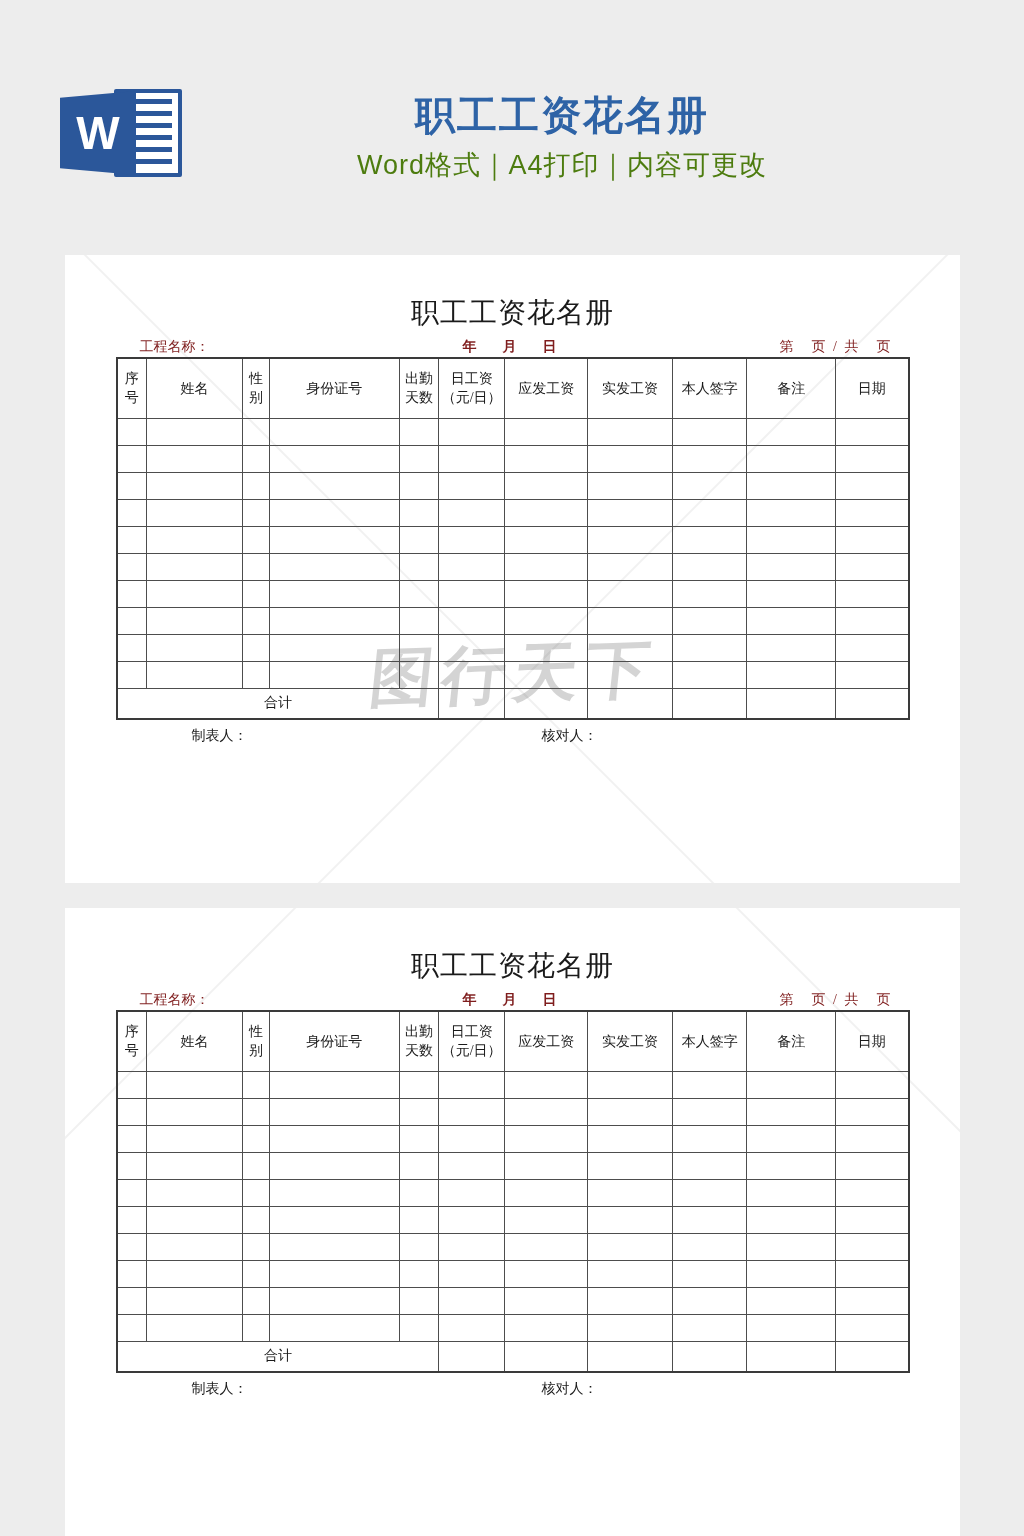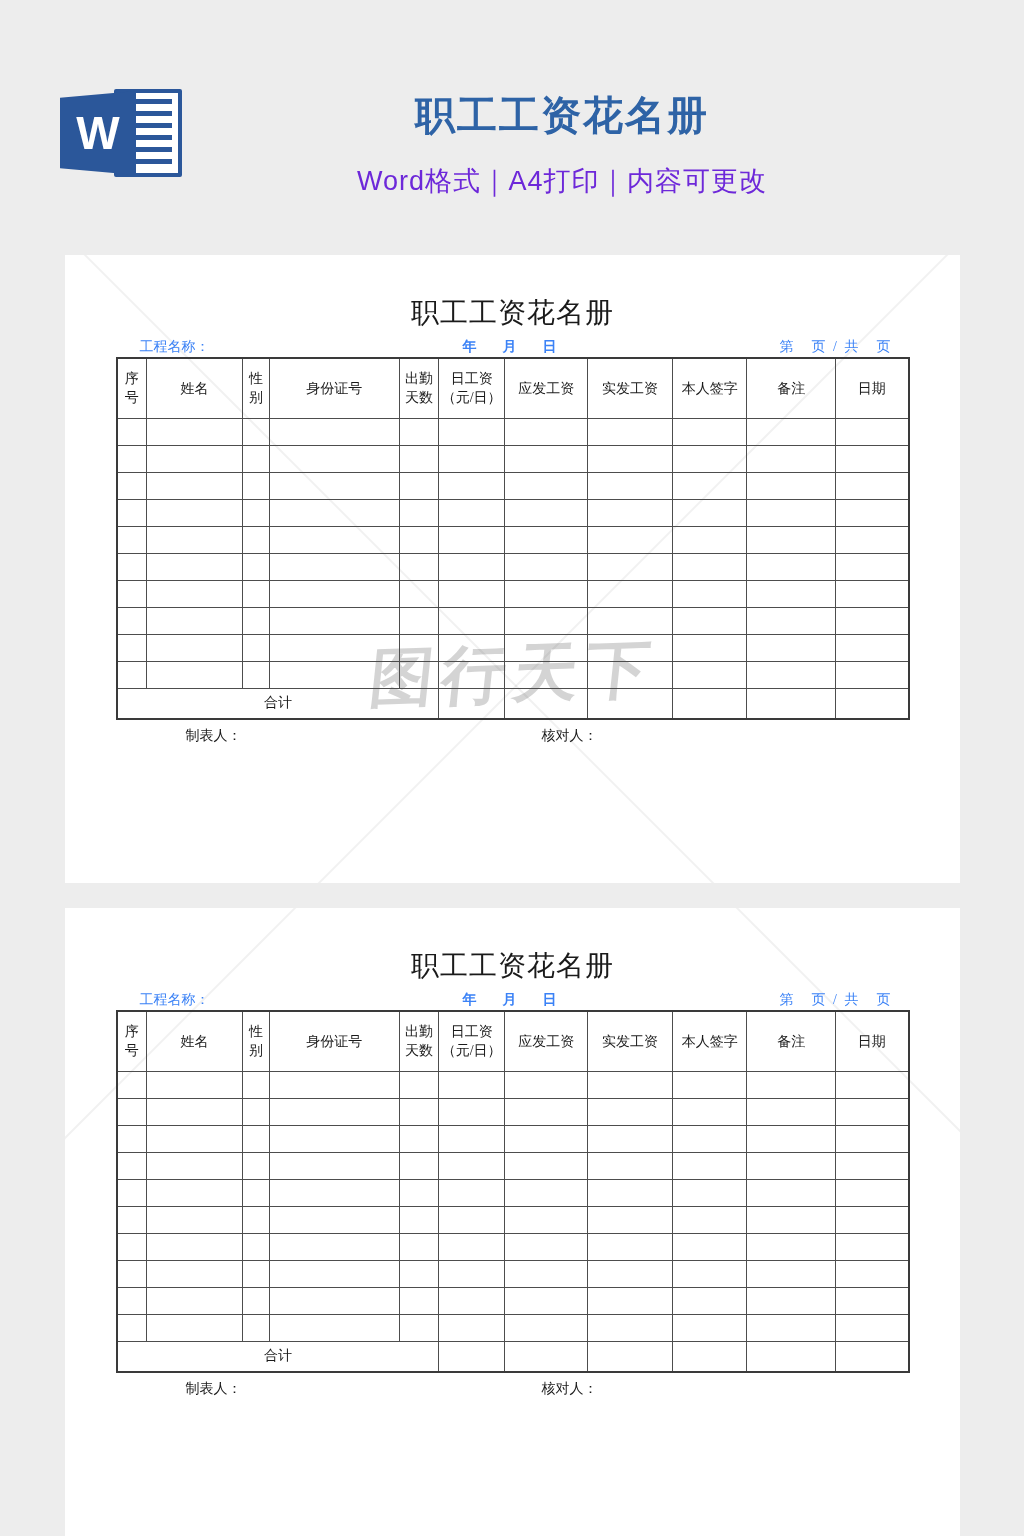--- a/index.html
+++ b/index.html
@@ -42,21 +42,21 @@
   }
   .header-text{
     position:absolute;left:180px;right:80px;top:92px;text-align:center;
     font-family:"Liberation Sans","DejaVu Sans",sans-serif;
   }
   .header-title{
     color:var(--accent-blue);font-size:40px;font-weight:bold;
     letter-spacing:2px;line-height:46px;
   }
   .header-subtitle{
-    margin-top:26px;color:#6d28d9;font-size:27px;font-weight:500;
+    margin-top:10px;color:#4d7c0f;font-size:27px;font-weight:500;
     letter-spacing:1px;line-height:34px;
   }
 
   
   .page-card{
     position:absolute;left:65px;width:895px;height:628px;
     background:#ffffff;overflow:hidden;
   }
   .page-card.p1{top:255px;}
   .page-card.p2{top:908px;}
@@ -72,21 +72,21 @@
     color:rgba(60,60,60,0.22);white-space:nowrap;
   }
 
   .doc-content{position:relative;z-index:1;}
   .doc-title{
     margin-top:38px;text-align:center;font-size:28px;font-weight:500;
     letter-spacing:1px;line-height:40px;color:#1a1a1a;
   }
   .meta-row{
     width:794px;margin:4px auto 0;position:relative;height:20px;
-    font-size:14px;line-height:20px;color:#3b82f6;
+    font-size:14px;line-height:20px;color:#7f1d1d;
   }
   .meta-project{position:absolute;left:24px;}
   .meta-date{position:absolute;left:50%;transform:translateX(-50%);letter-spacing:6px;font-weight:bold;}
   .meta-page{position:absolute;right:17px;letter-spacing:2px;}
 
   table.roster{
     width:794px;margin:0 auto;border-collapse:collapse;table-layout:fixed;
     border:2px solid var(--grid-outer);
   }
   table.roster th,table.roster td{
@@ -95,21 +95,21 @@
     padding:0 2px;color:#1a1a1a;background:transparent;
   }
   table.roster thead th{height:60px;white-space:pre-line;line-height:19px;}
   table.roster tbody td{height:27px;}
   table.roster tr.total-row td{height:31px;}
 
   .sign-row{
     width:794px;margin:6px auto 0;position:relative;height:20px;
     font-size:14px;line-height:20px;color:#1a1a1a;
   }
-  .sign-preparer{position:absolute;left:58px;padding-left:12px;}
+  .sign-preparer{position:absolute;left:64px;padding-left:12px;}
   .sign-checker{position:absolute;left:426px;}
 </style>
 </head>
 <body>
 
 <div class="site-header">
   <div class="word-icon">
     <div class="doc-sheet">
       <div class="doc-lines"></div>
     </div>

